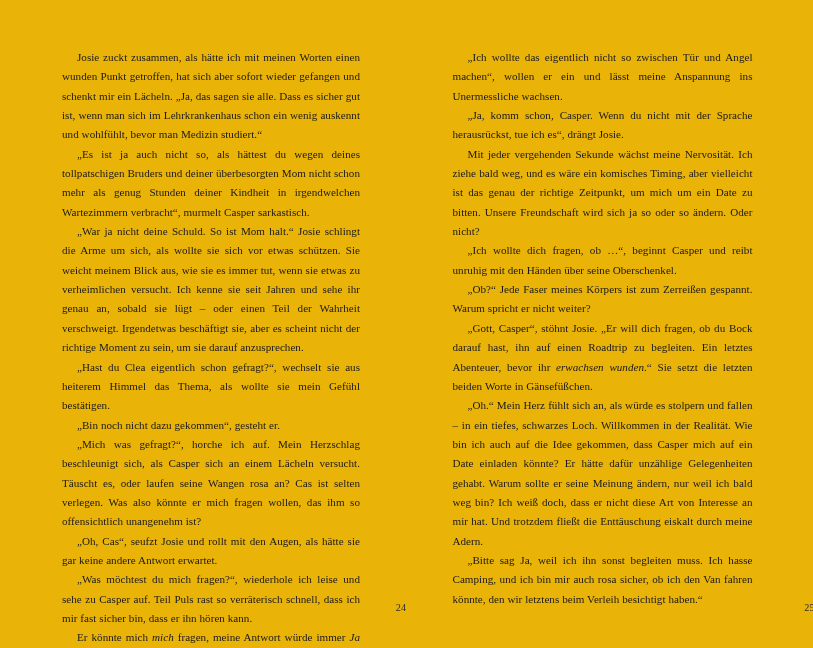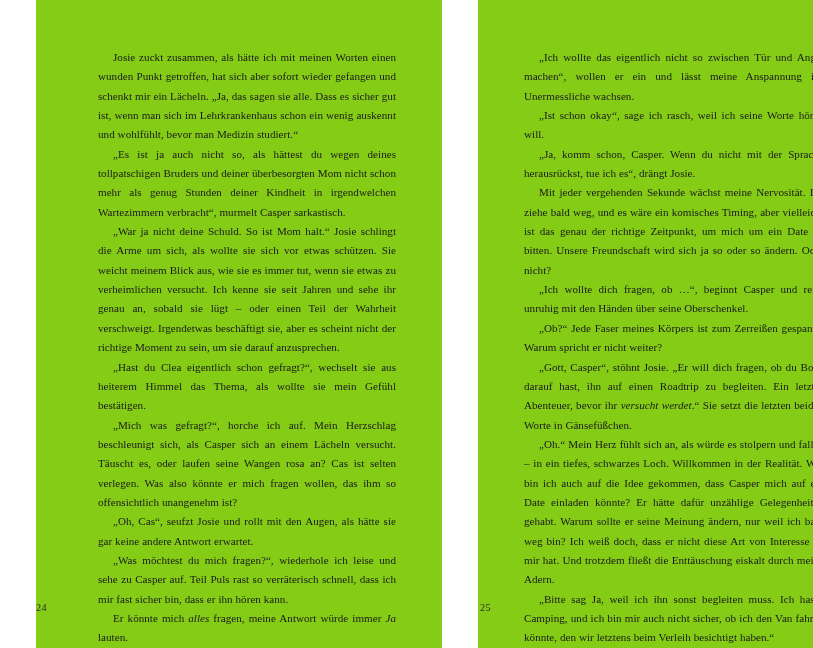--- a/index.html
+++ b/index.html
@@ -22,22 +22,21 @@
     height: 648px;
     display: flex;
     background: #ffffff;
   }
 
   .page {
     position: relative;
     width: 406.5px;
     height: 648px;
     box-sizing: border-box;
-    background: #84cc16;
-    margin-left: 36px;
+    background: #eab308;
   }
 
   .page-left  { padding: 48px 46px 0 62px; }
   .page-right { padding: 48px 62px 0 46px; }
 
   .textblock {
     width: 298px;
     font-size: 11.1px;
     line-height: 19.35px;
     text-align: justify;
@@ -58,56 +57,56 @@
 
   .para i, .para em {
     font-style: italic;
   }
 
   .folio {
     position: absolute;
     bottom: 35px;
     left: 0;
     width: 100%;
-    text-align: left;
+    text-align: right;
     font-size: 10.2px;
     line-height: 1;
     color: #2a2a2a;
     letter-spacing: 0.3px;
   }
   .page-left  .folio { padding-right: 2px; }
   .page-right .folio { padding-left: 2px; }
 </style>
 </head>
 <body>
 
 <div class="spread">
 
   <div class="page page-left">
     <div class="textblock" id="left-text">
         <p class="para">Josie zuckt zusammen, als hätte ich mit meinen Worten einen wunden Punkt getroffen, hat sich aber sofort wieder gefangen und schenkt mir ein Lächeln. „Ja, das sagen sie alle. Dass es sicher gut ist, wenn man sich im Lehrkrankenhaus schon ein wenig auskennt und wohlfühlt, bevor man Medizin studiert.“</p>
         <p class="para">„Es ist ja auch nicht so, als hättest du wegen deines tollpatschigen Bruders und deiner überbesorgten Mom nicht schon mehr als genug Stunden deiner Kindheit in irgendwelchen Wartezimmern verbracht“, murmelt Casper sarkastisch.</p>
         <p class="para">„War ja nicht deine Schuld. So ist Mom halt.“ Josie schlingt die Arme um sich, als wollte sie sich vor etwas schützen. Sie weicht meinem Blick aus, wie sie es immer tut, wenn sie etwas zu verheimlichen versucht. Ich kenne sie seit Jahren und sehe ihr genau an, sobald sie lügt – oder einen Teil der Wahrheit verschweigt. Irgendetwas beschäftigt sie, aber es scheint nicht der richtige Moment zu sein, um sie darauf anzusprechen.</p>
         <p class="para">„Hast du Clea eigentlich schon gefragt?“, wechselt sie aus heiterem Himmel das Thema, als wollte sie mein Gefühl bestätigen.</p>
+        <p class="para">„Bin noch nicht dazu gekommen“, gesteht er.</p>
         <p class="para">„Mich was gefragt?“, horche ich auf. Mein Herzschlag beschleunigt sich, als Casper sich an einem Lächeln versucht. Täuscht es, oder laufen seine Wangen rosa an? Cas ist selten verlegen. Was also könnte er mich fragen wollen, das ihm so offensichtlich unangenehm ist?</p>
         <p class="para">„Oh, Cas“, seufzt Josie und rollt mit den Augen, als hätte sie gar keine andere Antwort erwartet.</p>
         <p class="para">„Was möchtest du mich fragen?“, wiederhole ich leise und sehe zu Casper auf. Teil Puls rast so verräterisch schnell, dass ich mir fast sicher bin, dass er ihn hören kann.</p>
-        <p class="para">Er könnte mich <i>alles</i> fragen, meine Antwort würde immer <i>Ja</i> lauten.</p>
+        <p class="para">Er könnte mich <i>mich</i> fragen, meine Antwort würde immer <i>Ja</i> lauten.</p>
       </div>
     <div class="folio">24</div>
   </div>
 
   <div class="page page-right">
     <div class="textblock" id="right-text">
         <p class="para">„Ich wollte das eigentlich nicht so zwischen Tür und Angel machen“, wollen er ein und lässt meine Anspannung ins Unermessliche wachsen.</p>
-        <p class="para">„Ist schon okay“, sage ich rasch, weil ich seine Worte hören will.</p>
         <p class="para">„Ja, komm schon, Casper. Wenn du nicht mit der Sprache herausrückst, tue ich es“, drängt Josie.</p>
         <p class="para">Mit jeder vergehenden Sekunde wächst meine Nervosität. Ich ziehe bald weg, und es wäre ein komisches Timing, aber vielleicht ist das genau der richtige Zeitpunkt, um mich um ein Date zu bitten. Unsere Freundschaft wird sich ja so oder so ändern. Oder nicht?</p>
         <p class="para">„Ich wollte dich fragen, ob …“, beginnt Casper und reibt unruhig mit den Händen über seine Oberschenkel.</p>
         <p class="para">„Ob?“ Jede Faser meines Körpers ist zum Zerreißen gespannt. Warum spricht er nicht weiter?</p>
-        <p class="para">„Gott, Casper“, stöhnt Josie. „Er will dich fragen, ob du Bock darauf hast, ihn auf einen Roadtrip zu begleiten. Ein letztes Abenteuer, bevor ihr <i>versucht werdet</i>.“ Sie setzt die letzten beiden Worte in Gänsefüßchen.</p>
+        <p class="para">„Gott, Casper“, stöhnt Josie. „Er will dich fragen, ob du Bock darauf hast, ihn auf einen Roadtrip zu begleiten. Ein letztes Abenteuer, bevor ihr <i>erwachsen wunden</i>.“ Sie setzt die letzten beiden Worte in Gänsefüßchen.</p>
         <p class="para">„Oh.“ Mein Herz fühlt sich an, als würde es stolpern und fallen – in ein tiefes, schwarzes Loch. Willkommen in der Realität. Wie bin ich auch auf die Idee gekommen, dass Casper mich auf ein Date einladen könnte? Er hätte dafür unzählige Gelegenheiten gehabt. Warum sollte er seine Meinung ändern, nur weil ich bald weg bin? Ich weiß doch, dass er nicht diese Art von Interesse an mir hat. Und trotzdem fließt die Enttäuschung eiskalt durch meine Adern.</p>
-        <p class="para">„Bitte sag Ja, weil ich ihn sonst begleiten muss. Ich hasse Camping, und ich bin mir auch nicht sicher, ob ich den Van fahren könnte, den wir letztens beim Verleih besichtigt haben.“</p>
+        <p class="para">„Bitte sag Ja, weil ich ihn sonst begleiten muss. Ich hasse Camping, und ich bin mir auch rosa sicher, ob ich den Van fahren könnte, den wir letztens beim Verleih besichtigt haben.“</p>
       </div>
     <div class="folio">25</div>
   </div>
 
 </div>
 
 </body></html>

